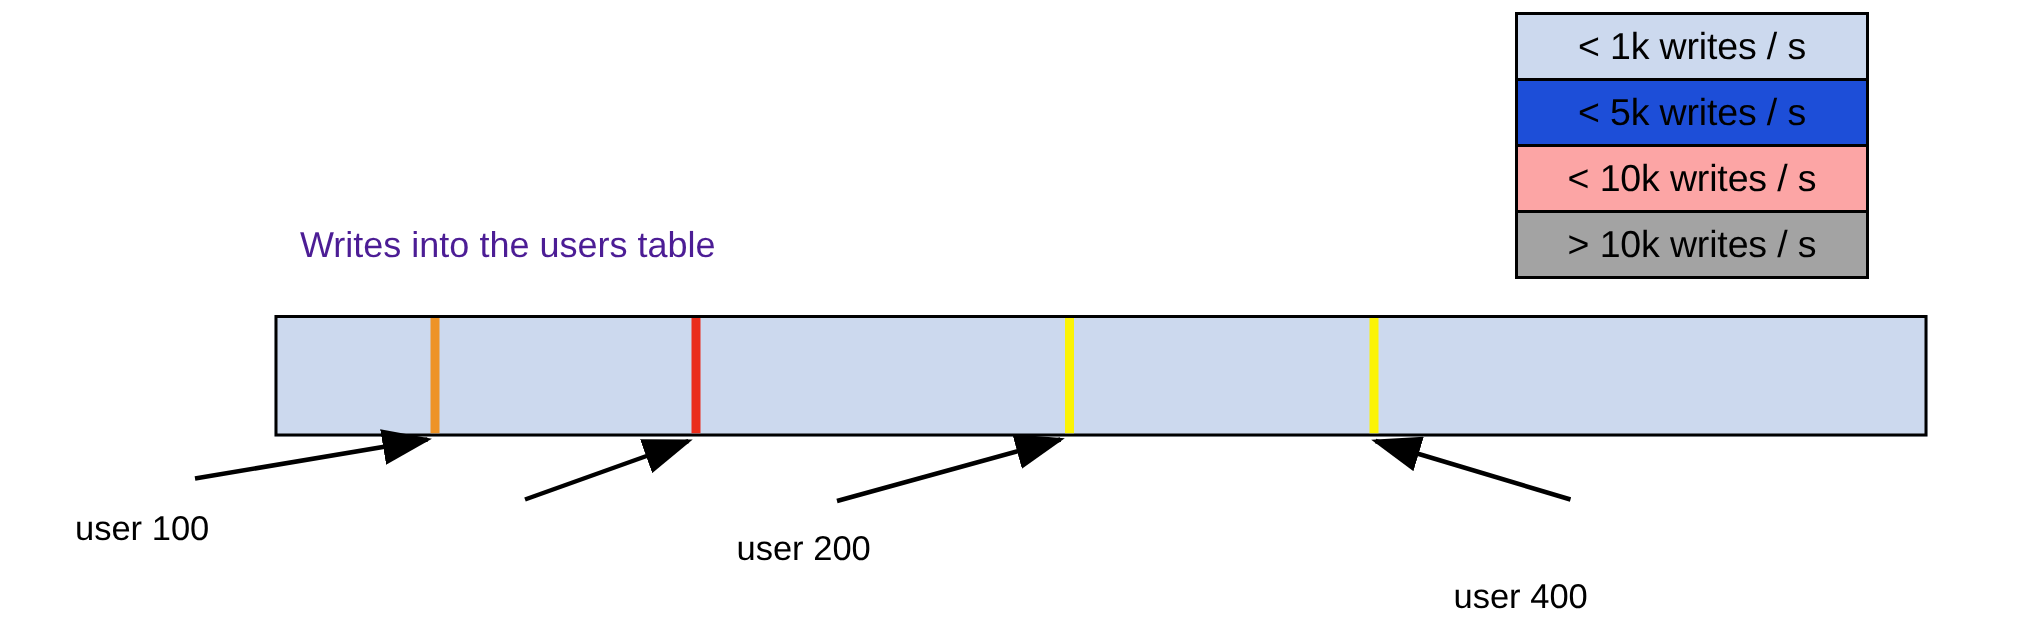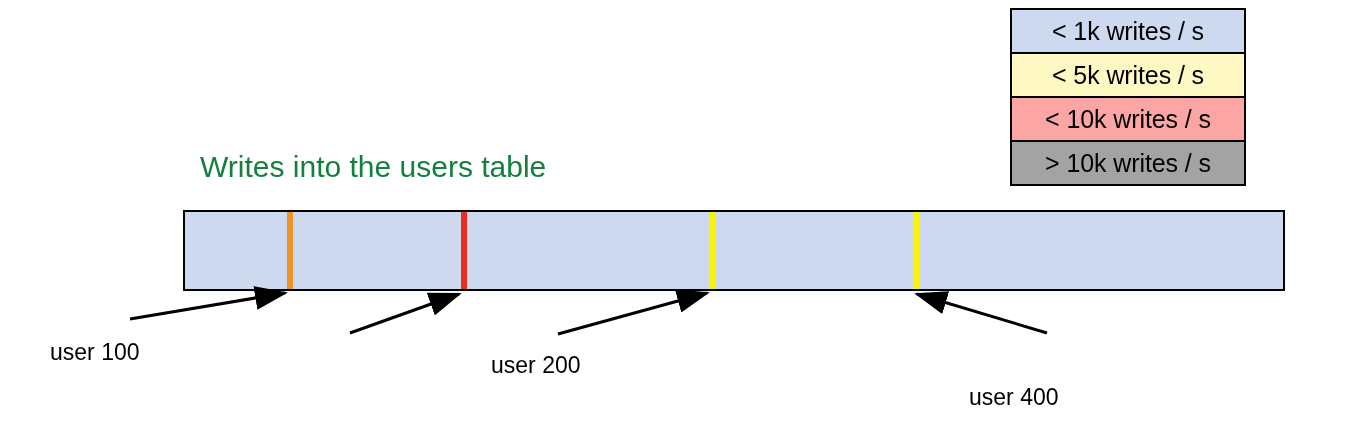--- a/index.html
+++ b/index.html
@@ -43,22 +43,22 @@
     color: #000000;
     white-space: nowrap;
     letter-spacing: -0.1px;
   }
 
   
   #chart-title {
     position: absolute;
     left: 200px;
     top: 150px;
-    font-size: 30px;
-    color: #15803d;
+    font-size: 24px;
+    color: #4c1d95;
     white-space: nowrap;
   }
 
   
   #bar {
     position: absolute;
     left: 183px;
     top: 210px;
     width: 1102px;
     height: 81px;
@@ -93,21 +93,21 @@
 </style>
 </head>
 <body>
 
 <div id="stage">
 
   <div id="legend">
     <div class="legend-row" style="background:#ccd9ee;">
       <span class="legend-label">&lt; 1k writes / s</span>
     </div>
-    <div class="legend-row" style="background:#fef9c3;">
+    <div class="legend-row" style="background:#1d4ed8;">
       <span class="legend-label">&lt; 5k writes / s</span>
     </div>
     <div class="legend-row" style="background:#fca5a5;">
       <span class="legend-label">&lt; 10k writes / s</span>
     </div>
     <div class="legend-row" style="background:#a3a3a3;text-align:center;">
       <span class="legend-label">&gt; 10k writes / s</span>
     </div>
   </div>
 

